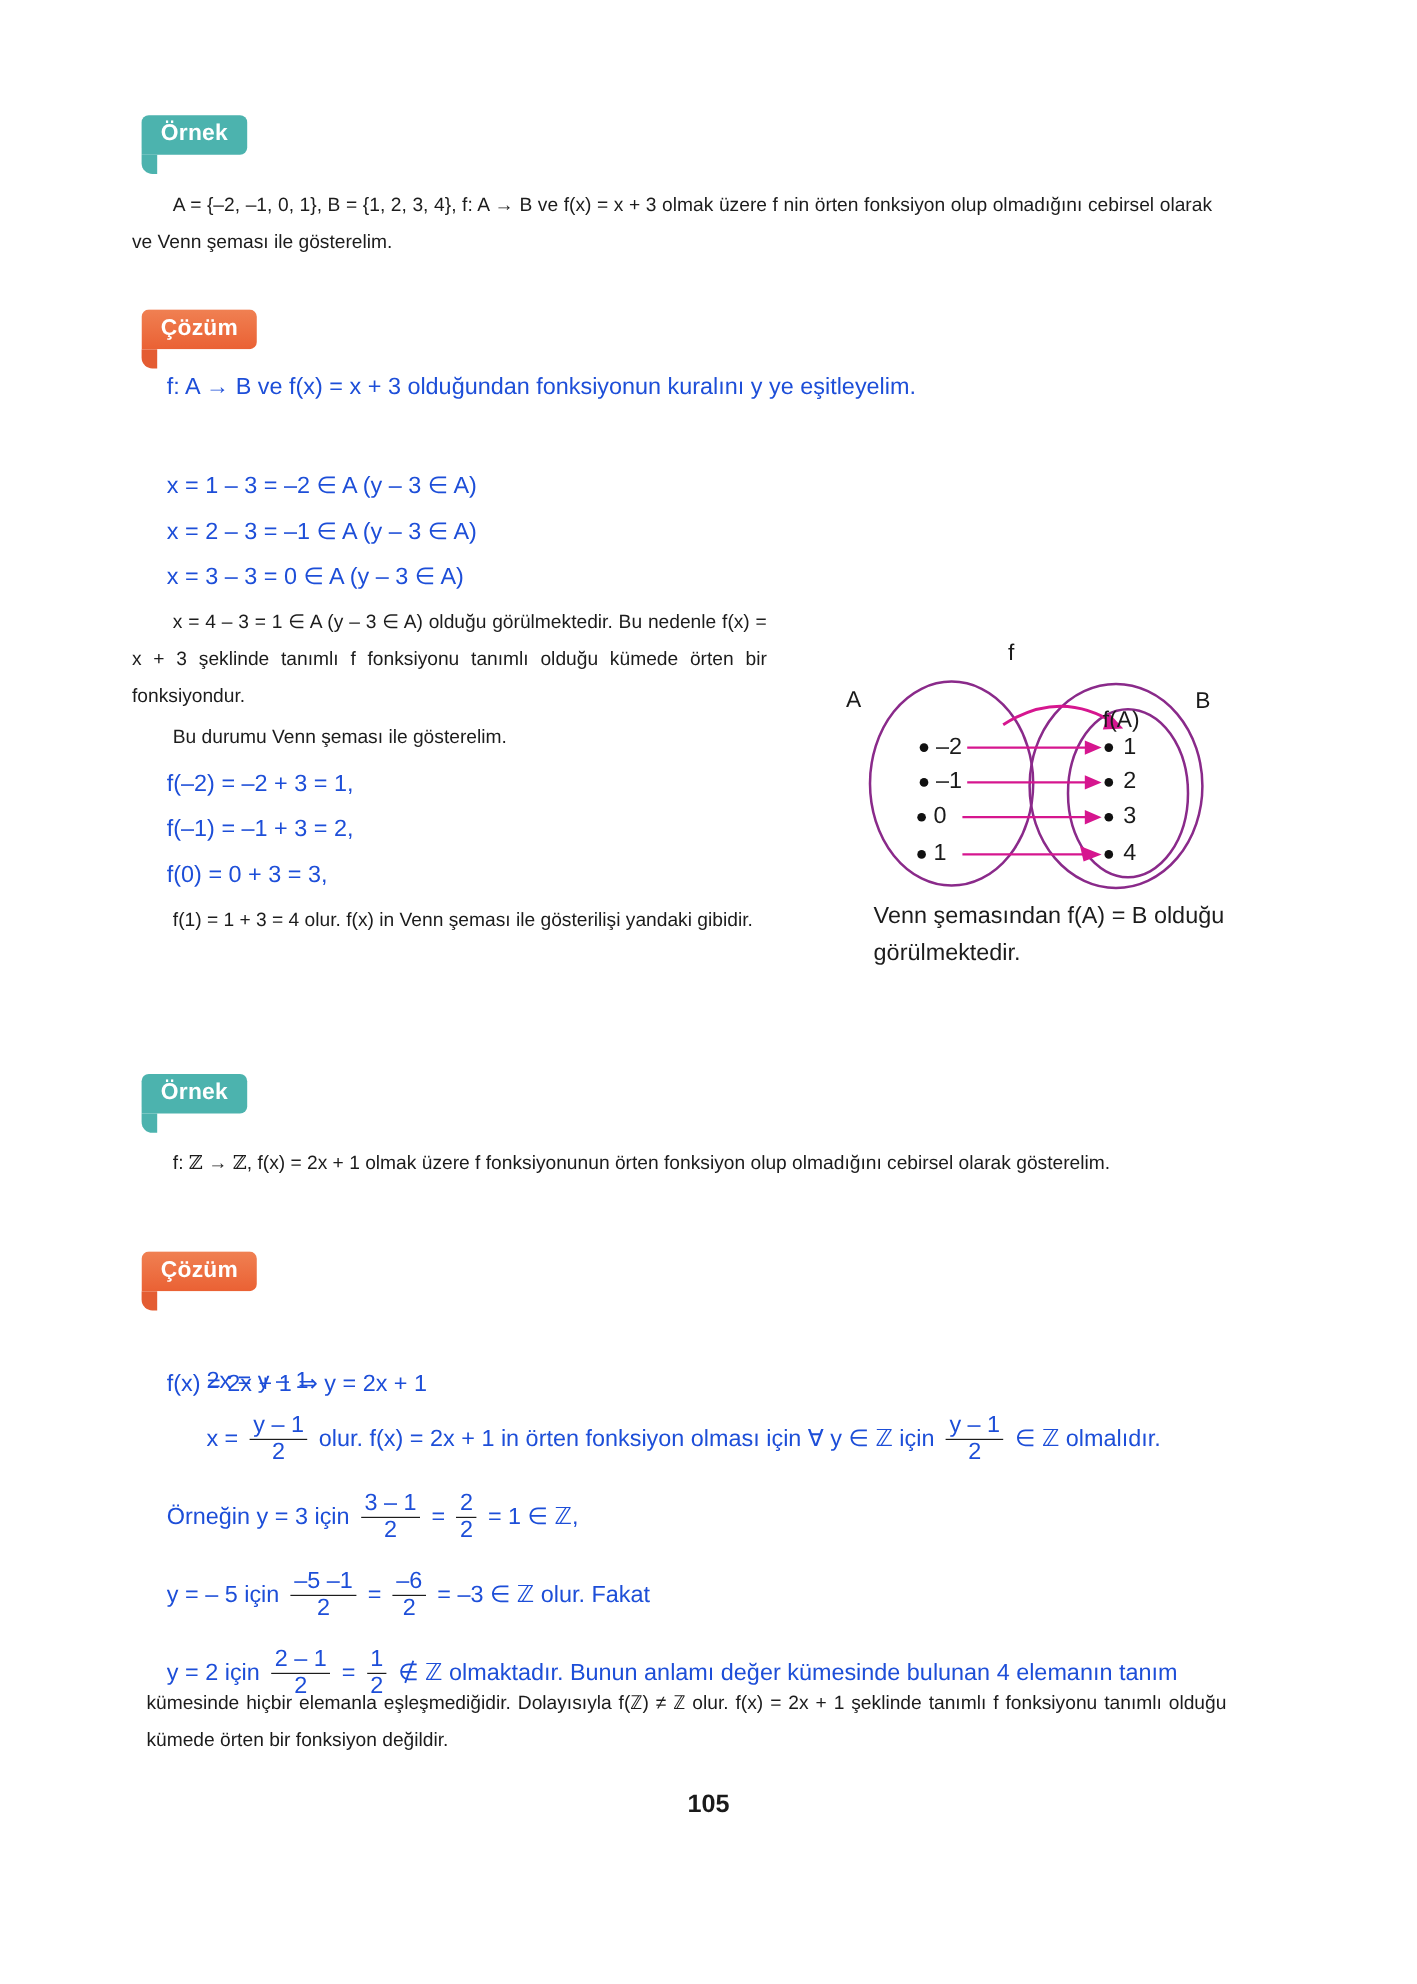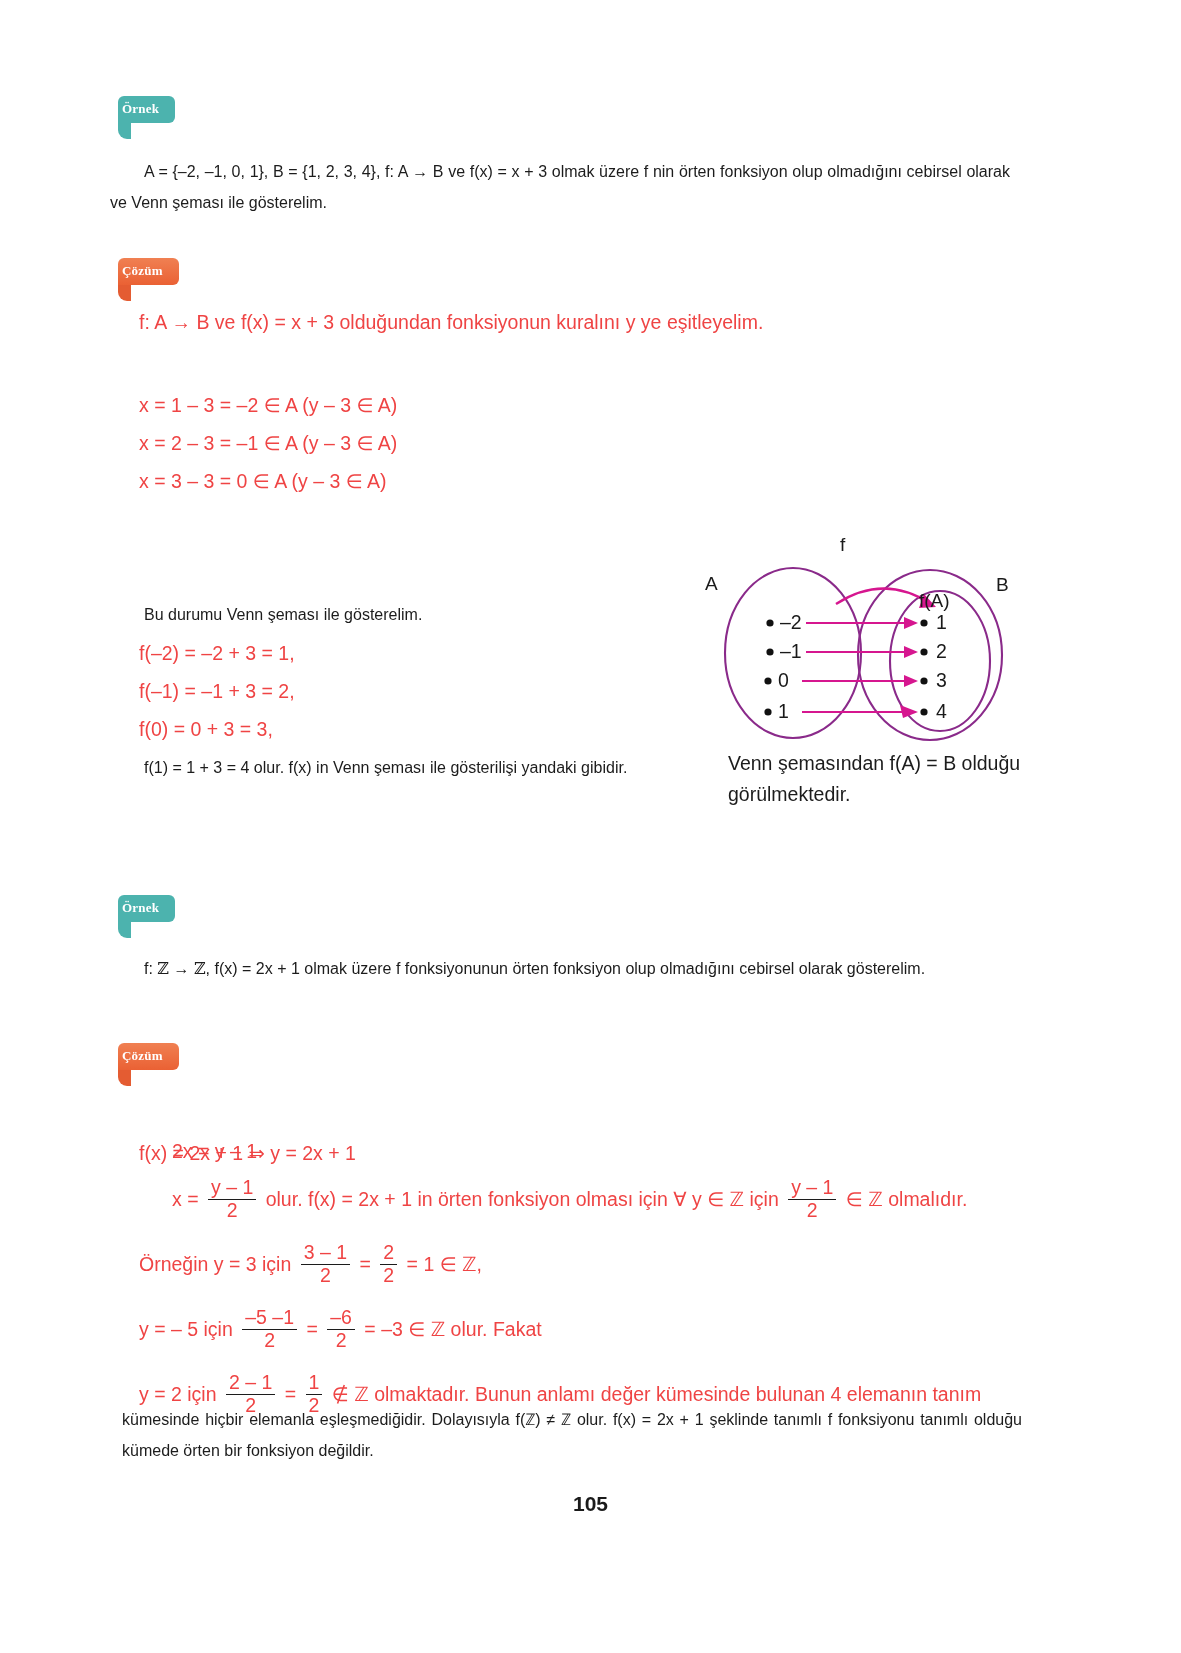--- a/index.html
+++ b/index.html
@@ -23,28 +23,27 @@
   }
 
   
   .tag-wrap {
     position: absolute;
     width: 100px;
   }
   .tag {
     position: relative;
     display: inline-block;
-    padding: 6px 16px 7px 4px;
+    padding: 6px 16px 7px 16px;
     border-radius: 6px 6px 6px 0;
     color: #ffffff;
-    font-size: 13px;
+    font-size: 19px;
     font-weight: bold;
     letter-spacing: .2px;
     line-height: 1.05;
-    font-family: Liberation Serif, serif;
   }
   .tag.teal { background: #4cb3ae; }
   .tag.orange {
     background: #ef7044;
     background-image: linear-gradient(180deg, #f08052 0%, #ea6134 100%);
   }
   
   .tag::after {
     content: "";
     position: absolute;
@@ -64,21 +63,21 @@
     line-height: 31px;
     color: #1c1c1c;
   }
   .justify { text-align: justify; text-justify: inter-word; }
   .indent { text-indent: 34px; }
 
   .mathline {
     position: absolute;
     font-size: 19.5px;
     line-height: 30px;
-    color: #ef4444;
+    color: #1d4ed8;
     white-space: nowrap;
   }
 
   
   .frac {
     display: inline-block;
     vertical-align: -0.55em;
     text-align: center;
     margin: 0 4px;
     line-height: 1.12;
@@ -138,20 +137,21 @@
 
   <div class="mathline" style="left:139px; top:307px;">f: A → B ve f(x) = x + 3 olduğundan fonksiyonun kuralını y ye eşitleyelim.</div>
 
 
   <div class="mathline" style="left:139px; top:390px;">x = 1 – 3 = –2 ∈ A (y – 3 ∈ A)</div>
 
   <div class="mathline" style="left:139px; top:428px;">x = 2 – 3 = –1 ∈ A (y – 3 ∈ A)</div>
 
   <div class="mathline" style="left:139px; top:466px;">x = 3 – 3 = 0 ∈ A (y – 3 ∈ A)</div>
 
+  <div class="txt justify indent" style="left:110px; top:503px; width:529px;">x = 4 – 3 = 1 ∈ A (y – 3 ∈ A) olduğu görülmektedir. Bu nedenle f(x) = x + 3 şeklinde tanımlı f fonksiyonu tanımlı olduğu kümede örten bir fonksiyondur.</div>
 
   <div class="txt indent" style="left:110px; top:599px; width:529px;">Bu durumu Venn şeması ile gösterelim.</div>
 
   <div class="mathline" style="left:139px; top:638px;">f(–2) = –2 + 3 = 1,</div>
 
   <div class="mathline" style="left:139px; top:676px;">f(–1) = –1 + 3 = 2,</div>
 
   <div class="mathline" style="left:139px; top:714px;">f(0) = 0 + 3 = 3,</div>
 
   <div class="txt justify indent" style="left:110px; top:752px; width:529px;">f(1) = 1 + 3 = 4 olur. f(x) in Venn şeması ile gösterilişi yandaki gibidir.</div>

